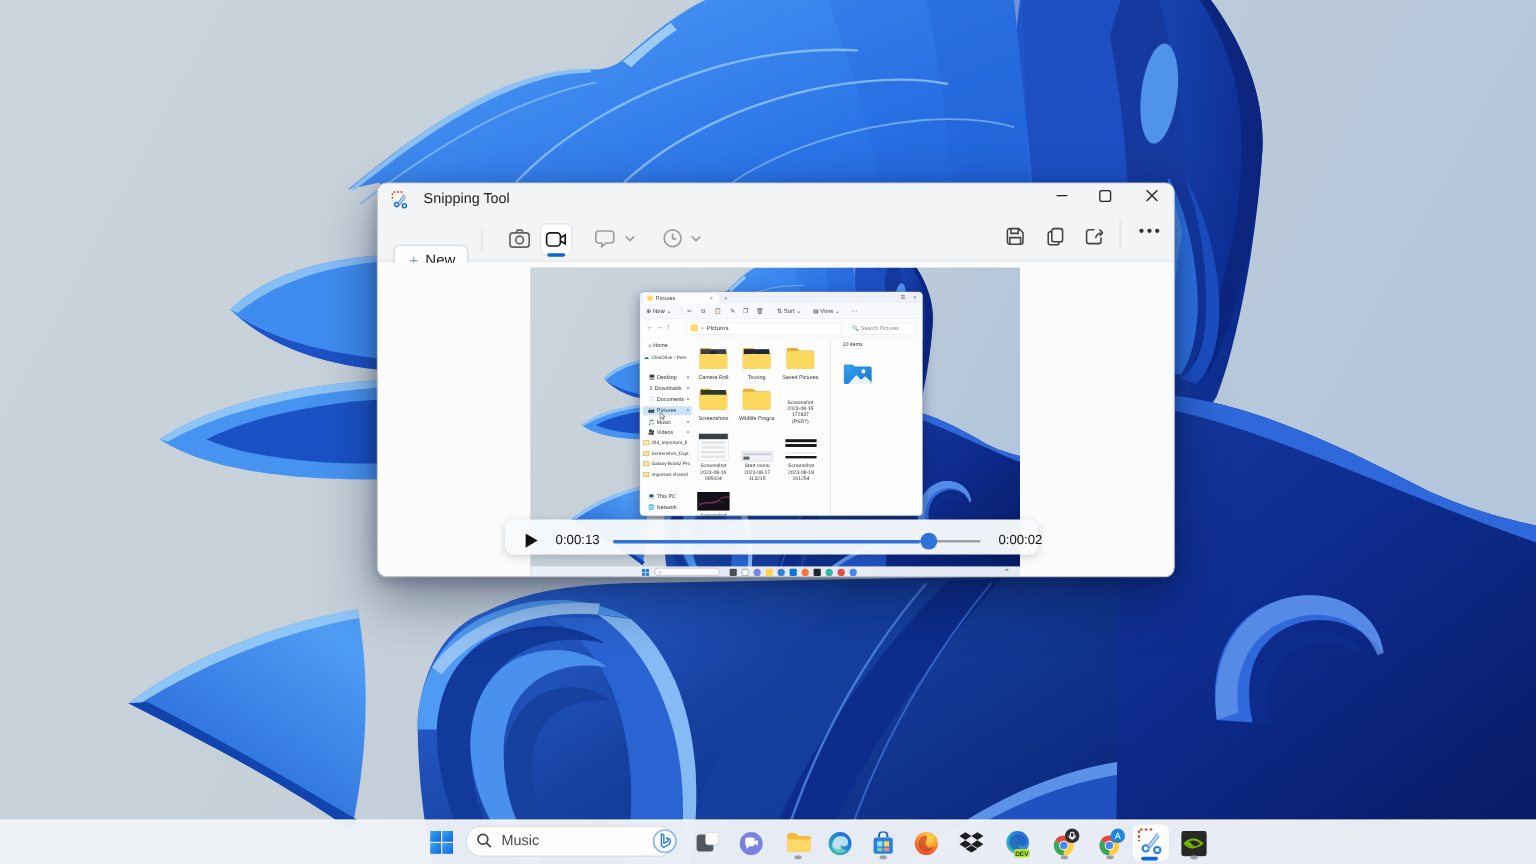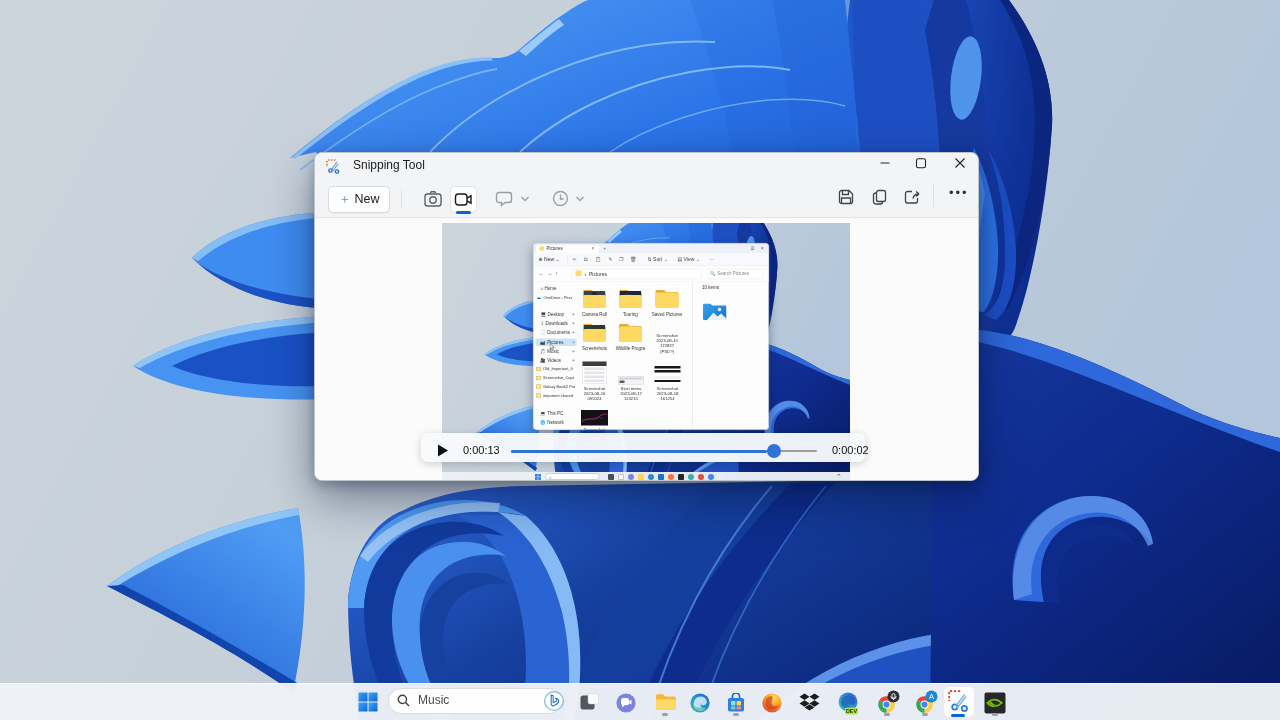--- a/index.html
+++ b/index.html
@@ -121,21 +121,21 @@
     <svg class="abs" style="left:561px;top:0" width="18" height="26" viewBox="0 0 18 26">
         <path d="M4.5,10 H13.5" stroke="#222" stroke-width="1.2"></path>
       </svg>
     <svg class="abs" style="left:597px;top:0" width="18" height="26" viewBox="0 0 18 26">
         <rect x="4.5" y="5.8" width="9" height="9" rx="1.8" fill="none" stroke="#222" stroke-width="1.1"></rect>
       </svg>
     <svg class="abs" style="left:636px;top:0" width="18" height="26" viewBox="0 0 18 26">
         <path d="M4.5,5.5 L13.5,14.5 M13.5,5.5 L4.5,14.5" stroke="#222" stroke-width="1.1" fill="none"></path>
       </svg>
 
-    <div class="abs" style="left:13px;top:33px;width:62px;height:27px;background:#fefefe;border:1px solid #d8dbdf;border-radius:5px;font-size:12.5px;color:#1b1b1b;text-align:center;line-height:25px;box-shadow:0 1px 1px rgba(0,0,0,0.05);"><span style="color:#6990b5;">＋</span>&nbsp;New</div>
+    <div class="abs" style="left:13px;top:51px;width:62px;height:27px;background:#fefefe;border:1px solid #d8dbdf;border-radius:5px;font-size:12.5px;color:#1b1b1b;text-align:center;line-height:25px;box-shadow:0 1px 1px rgba(0,0,0,0.05);"><span style="color:#6990b5;">＋</span>&nbsp;New</div>
     <div class="abs" style="left:86px;top:36px;width:1px;height:20px;background:#e0e2e5;"></div>
 
     <svg class="abs" style="left:108px;top:36px" width="20" height="20" viewBox="0 0 20 20" fill="none" stroke="#5f6368" stroke-width="1.4">
       <rect x="2" y="5" width="16" height="12" rx="2.5"></rect>
       <path d="M7,5 L8.2,2.8 H11.8 L13,5"></path>
       <circle cx="10" cy="11" r="3.2"></circle>
     </svg>
 
     <div class="abs" style="left:135px;top:33px;width:27px;height:27px;background:#fff;border:1px solid #e0e2e5;border-radius:5px;"></div>
     <svg class="abs" style="left:139px;top:37px" width="19" height="19" viewBox="0 0 19 19" fill="none" stroke="#1a1a1a" stroke-width="1.4">

